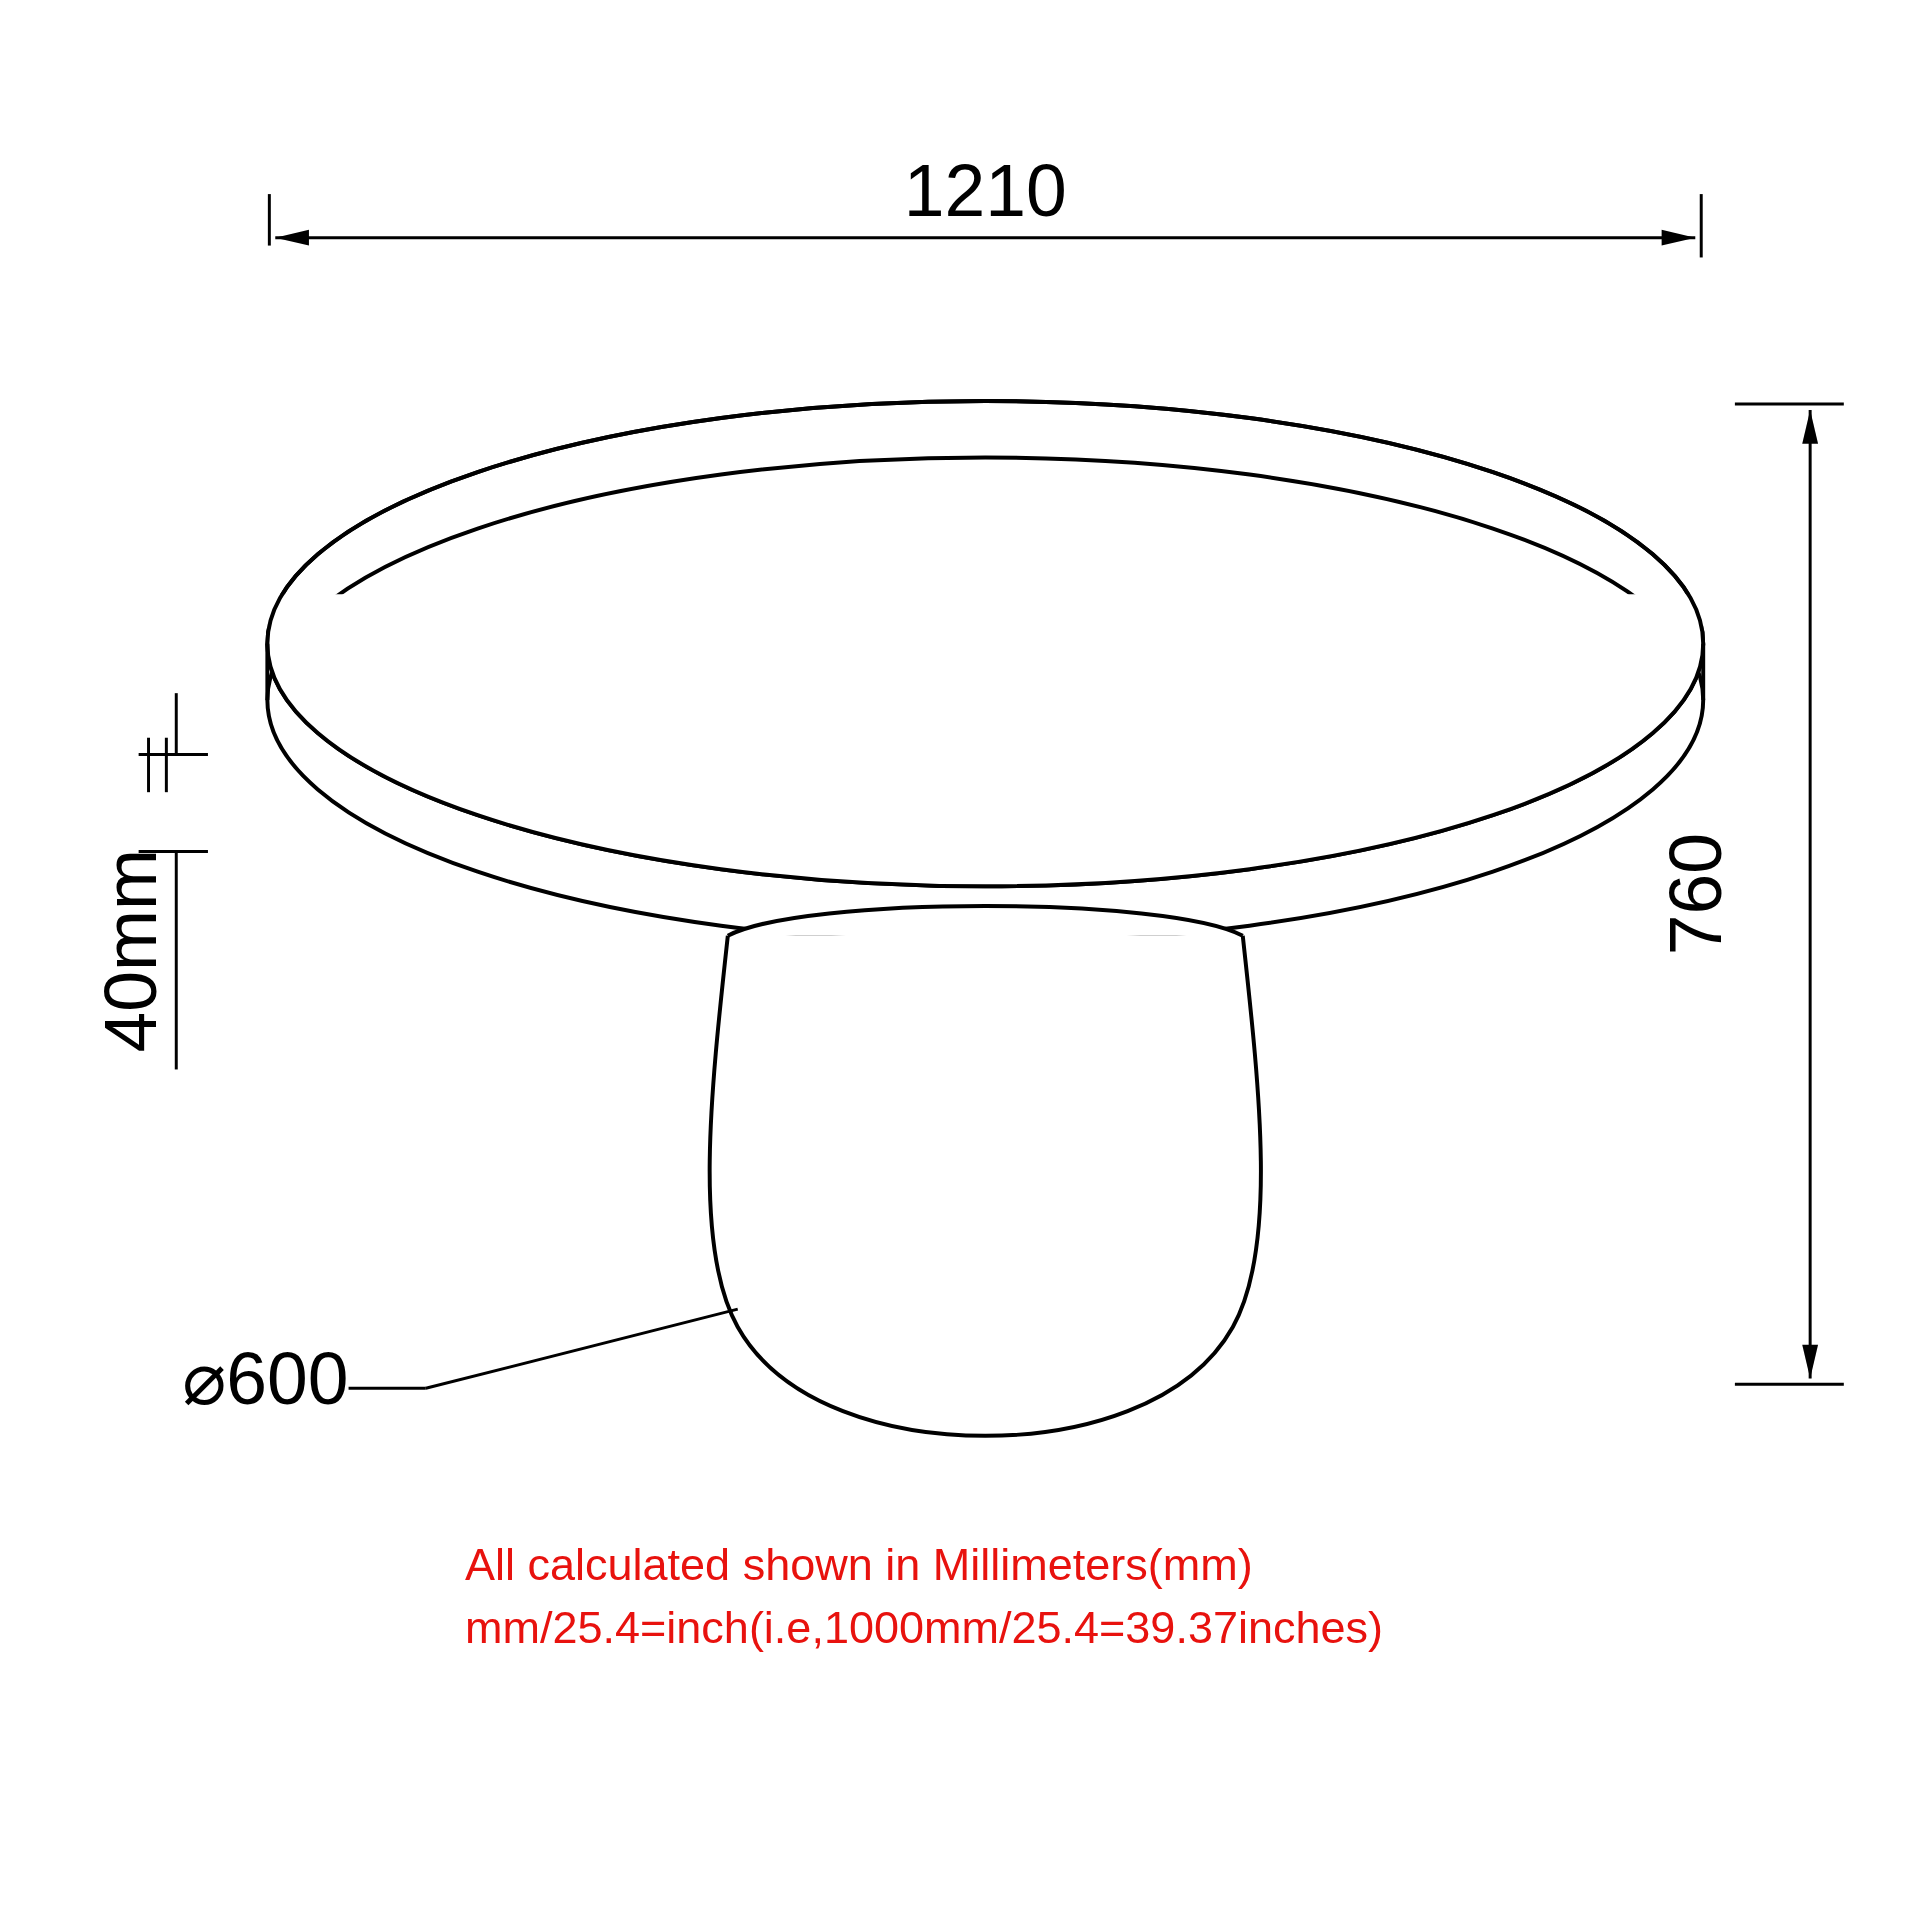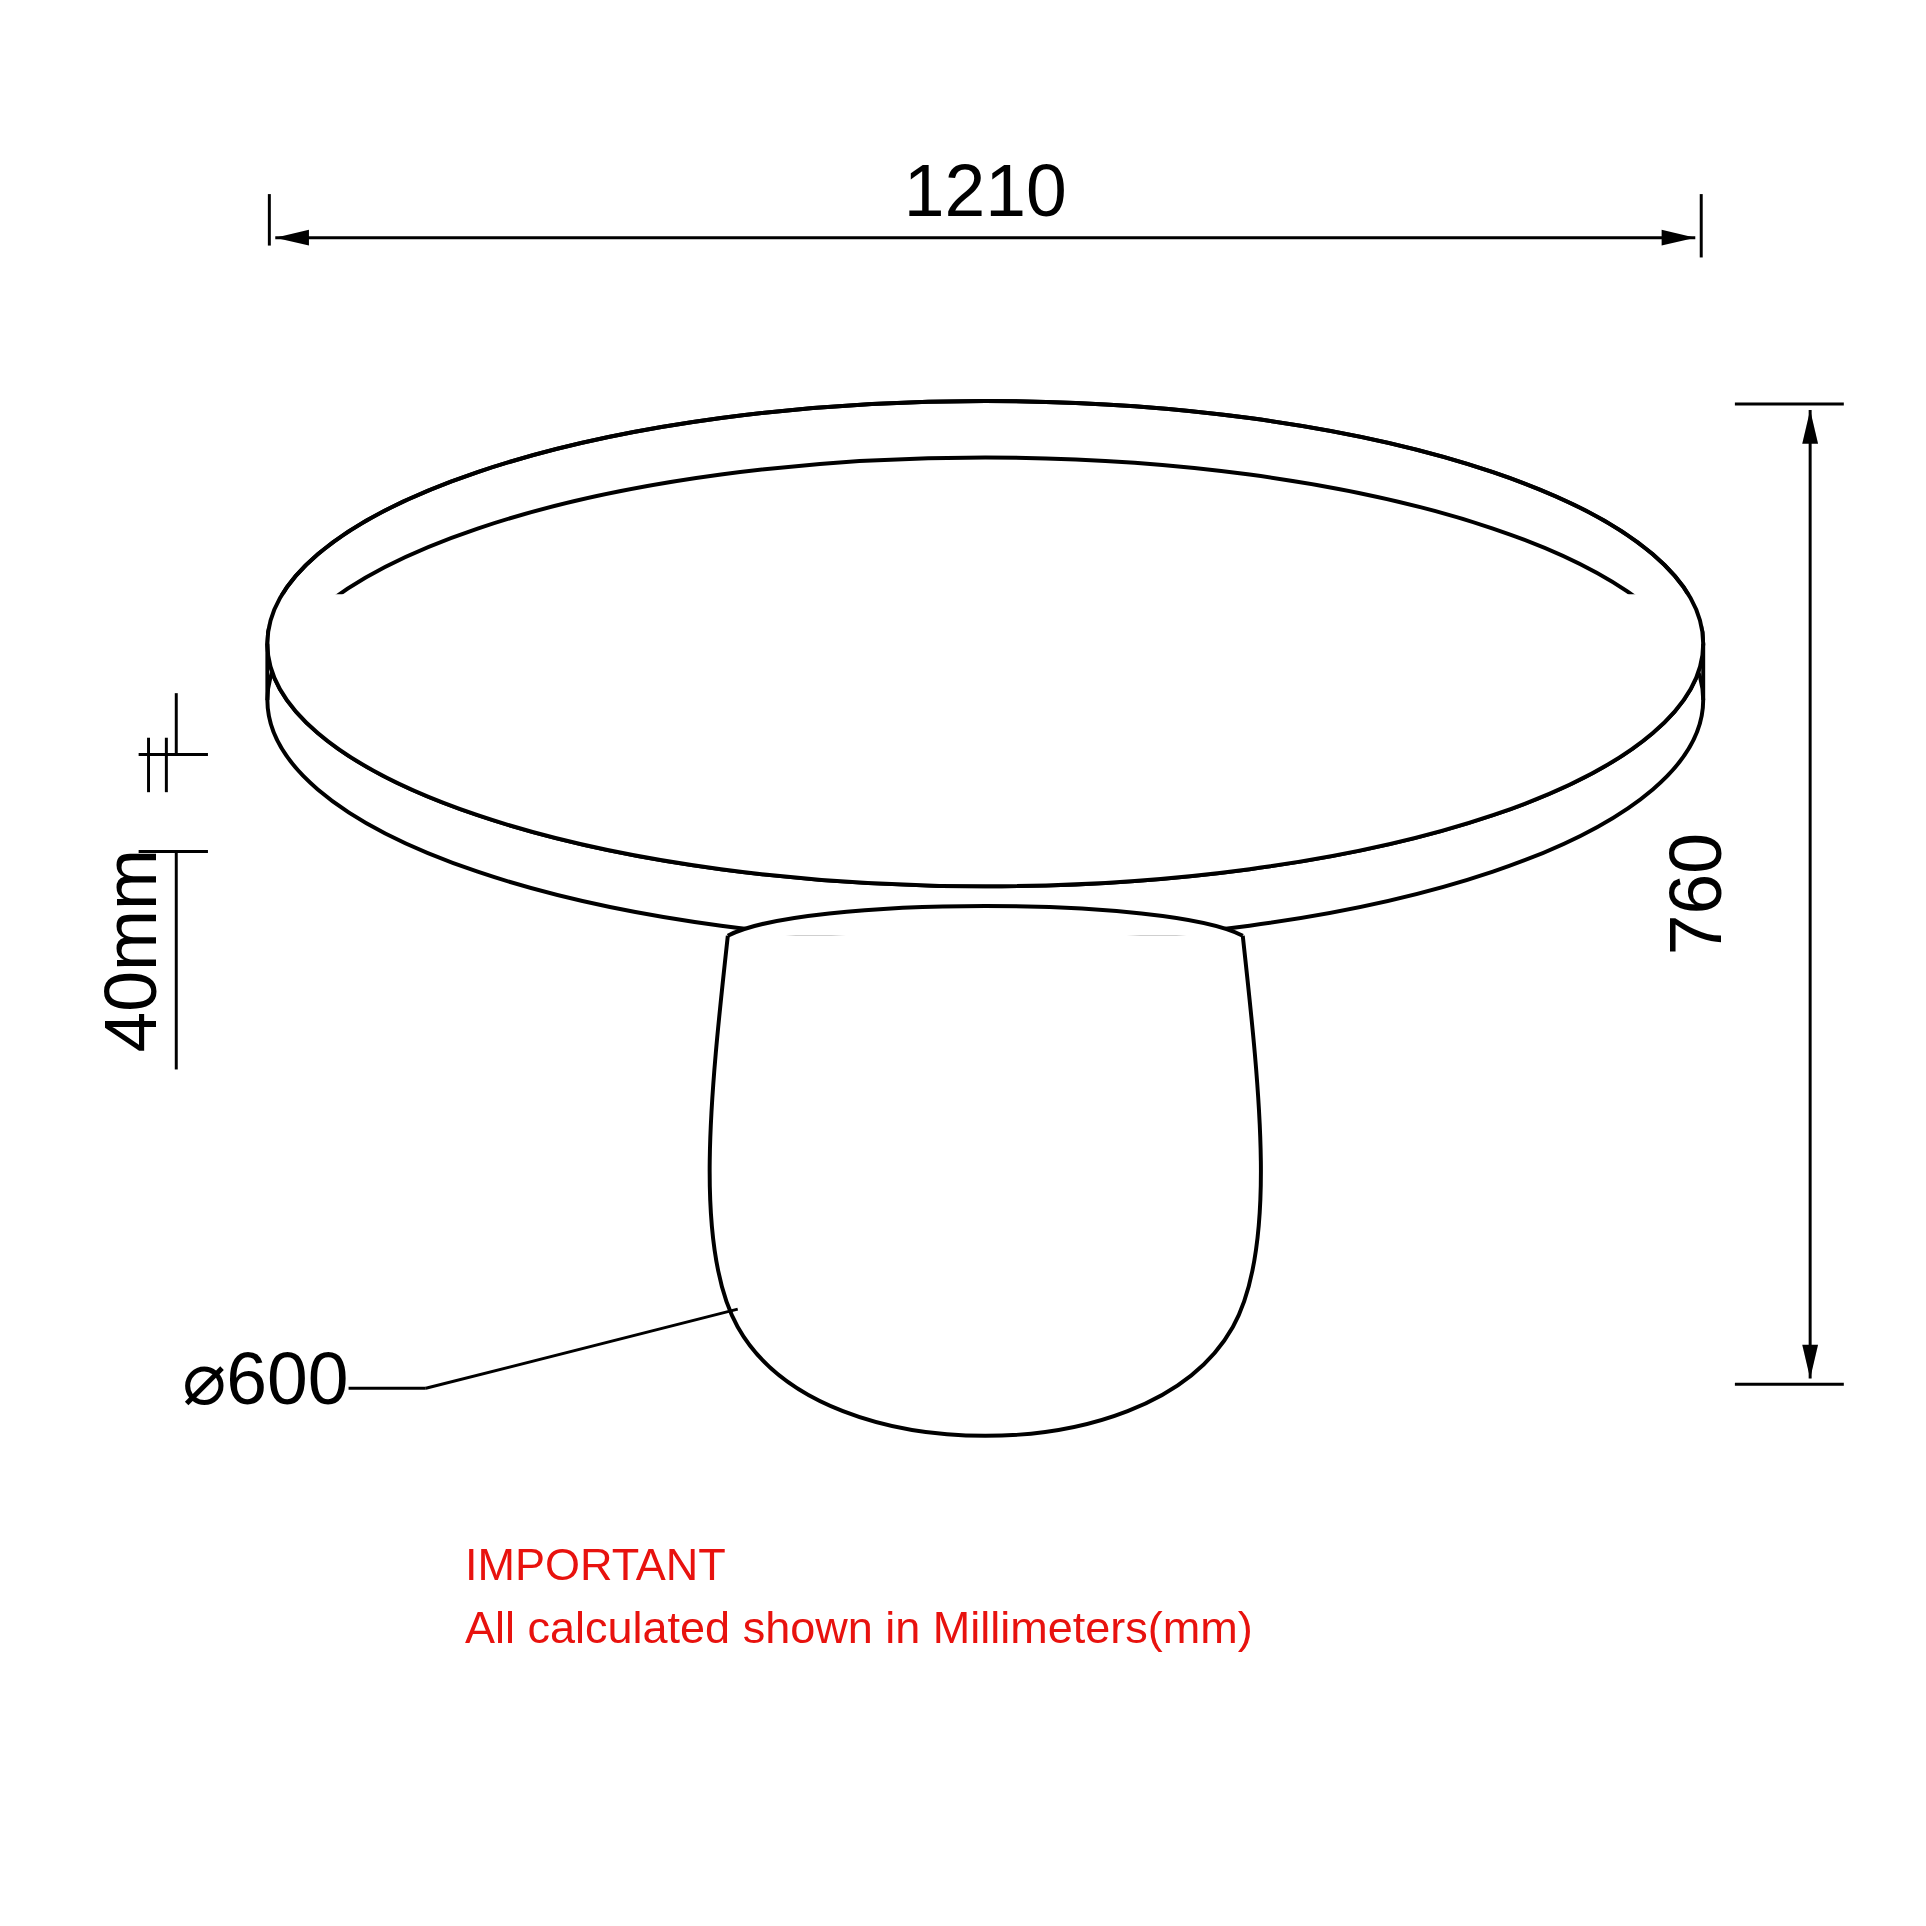--- a/index.html
+++ b/index.html
@@ -107,16 +107,16 @@
 
   <text class="dim-text" x="1738" y="903" font-size="74" text-anchor="middle" transform="rotate(-90 1738 903)">760</text>
 
   <text class="dim-text" x="158" y="960" font-size="74" text-anchor="middle" transform="rotate(-90 158 960)">40mm</text>
 
   <text class="dim-text" x="352" y="1418" font-size="74" text-anchor="end">⌀600</text>
 
 </svg>
 
 <div class="note-block">
-  <span class="note-line">IMPORTANT</span>
   <span class="note-line">All calculated shown in Millimeters(mm)</span>
+  <span class="note-line">mm/25.4=inch(i.e,1000mm/25.4=39.37inches)</span>
 </div>
 
 
 </body></html>

